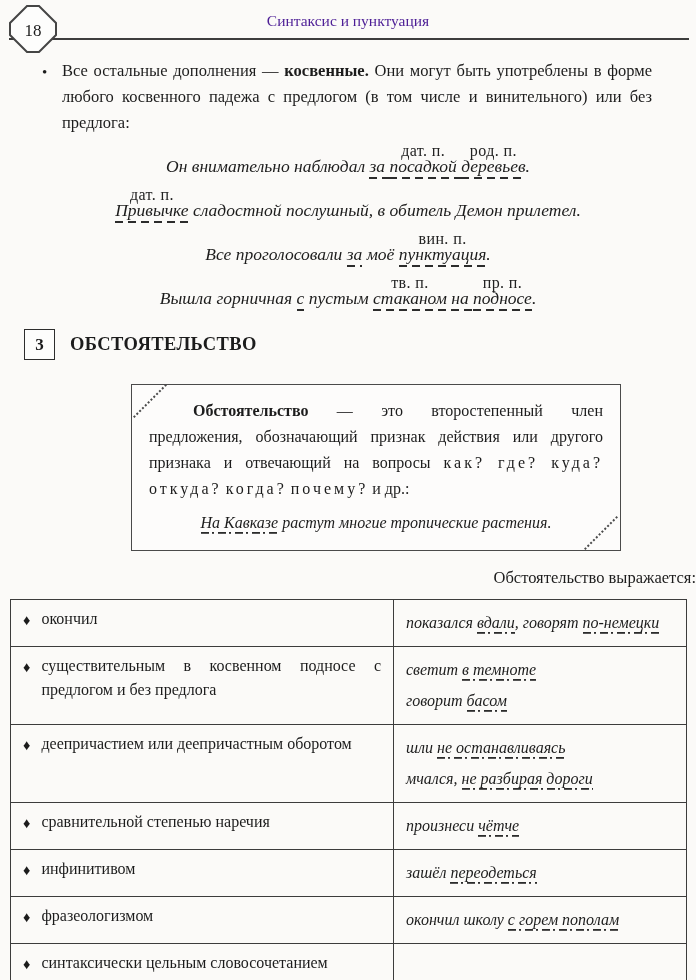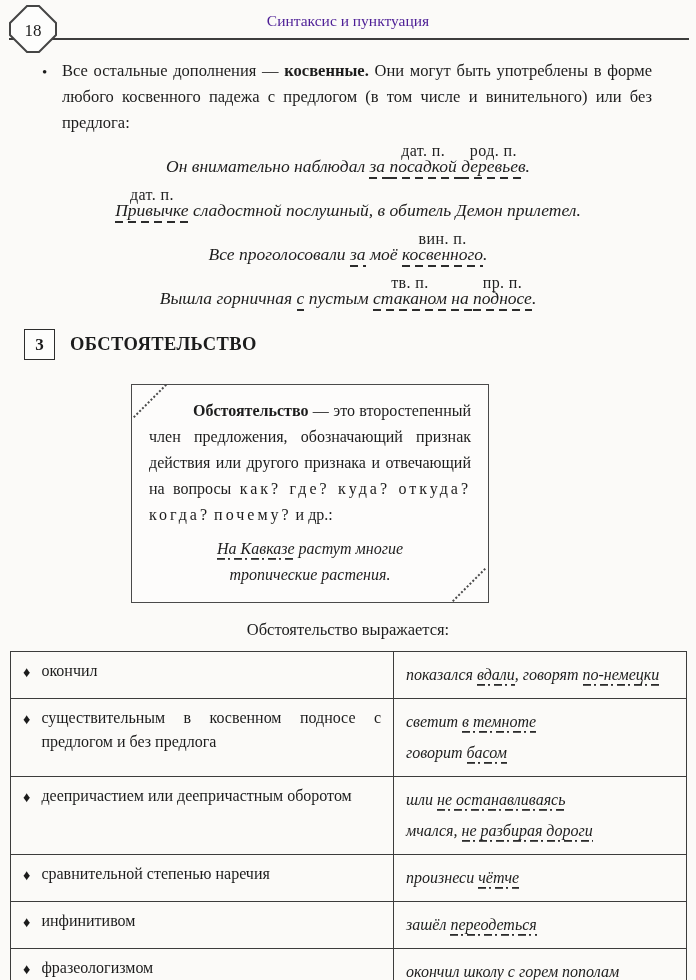--- a/index.html
+++ b/index.html
@@ -43,32 +43,32 @@
   .section{display:flex;align-items:center;gap:15px;margin:20px 0 0 24px;}
   .section-num{
     width:29px;height:29px;border:1.5px solid #2d2d2d;background:#fdfdfc;
     display:flex;align-items:center;justify-content:center;
     font-weight:bold;font-size:17px;
   }
   .section-title{font-weight:bold;font-size:18.5px;letter-spacing:0.4px;}
   
   .defbox{
     position:relative;box-sizing:border-box;
-    margin:24px 0 0 131px;width:358px;
+    margin:24px 0 0 131px;width:490px;
     border:1.5px solid #4a4a4a;background:#fdfcfb;
     padding:13px 17px 14px 17px;
     font-size:16px;line-height:26px;
   }
   .def-text{text-align:justify;text-indent:44px;}
   .def-example{font-style:italic;text-align:center;margin-top:8px;padding:0 36px;text-indent:0;font-family:Liberation Serif, serif;}
   .corner{position:absolute;width:46px;border-top:2px dotted #4b4b4b;}
   .corner.tl{top:15px;left:-5px;transform:rotate(-45deg);}
   .corner.br{bottom:16px;right:-4px;transform:rotate(-45deg);}
   
-  .table-caption{text-align:center;margin-top:17px;font-size:16.5px;}
+  .table-caption{text-align:right;margin-top:17px;font-size:16.5px;}
   table.vtable{border-collapse:collapse;margin:11px 0 0 10px;width:677px;table-layout:fixed;}
   .vtable td{border:1.6px solid #3c3c3c;vertical-align:top;padding:7px 12px 8px 12px;font-size:16px;}
   .vtable td.tleft{width:358px;}
   .term-wrap{display:flex;gap:11px;line-height:24px;}
   .dia{flex:none;font-size:14.5px;padding-top:1px;}
   .term{flex:1;text-align:justify;}
   .tright{font-style:italic;line-height:31px;}
 </style>
 </head>
 <body>
@@ -85,21 +85,21 @@
 </div>
 
 <div class="intro">
   <span class="bullet">•</span>
   <span class="intro-text"><span>Все остальные дополнения — </span><span class="b">косвенные.</span><span> Они могут быть употреблены в форме любого косвенного падежа с предлогом (в том числе и винительного) или без предлога:</span></span>
 </div>
 
 <div class="examples">
   <div class="example"><span>Он внимательно наблюдал </span><span class="ud">за </span><span class="lw"><span class="case-label">дат. п.</span><span class="ud">посадкой</span></span><span class="ud"> </span><span class="lw"><span class="case-label">род. п.</span><span class="ud">деревьев</span></span><span>.</span></div>
   <div class="example"><span class="lw"><span class="case-label">дат. п.</span><span class="ud">Привычке</span></span><span> сладостной послушный, в обитель Демон прилетел.</span></div>
-  <div class="example"><span>Все проголосовали </span><span class="ud">за</span><span> моё </span><span class="lw"><span class="case-label">вин. п.</span><span class="ud">косвенного</span></span><span>.</span></div>
+  <div class="example"><span>Все проголосовали </span><span class="ud">за</span><span> моё </span><span class="lw"><span class="case-label">вин. п.</span><span class="ud">пунктуация</span></span><span>.</span></div>
   <div class="example"><span>Вышла горничная </span><span class="ud">с</span><span> пустым </span><span class="lw"><span class="case-label">тв. п.</span><span class="ud">стаканом</span></span><span> </span><span class="ud">на </span><span class="lw"><span class="case-label">пр. п.</span><span class="ud">подносе</span></span><span>.</span></div>
 </div>
 
 <div class="section">
   <div class="section-num">3</div>
   <div class="section-title">ОБСТОЯТЕЛЬСТВО</div>
 </div>
 
 <div class="defbox">
   <div class="corner tl"></div>

